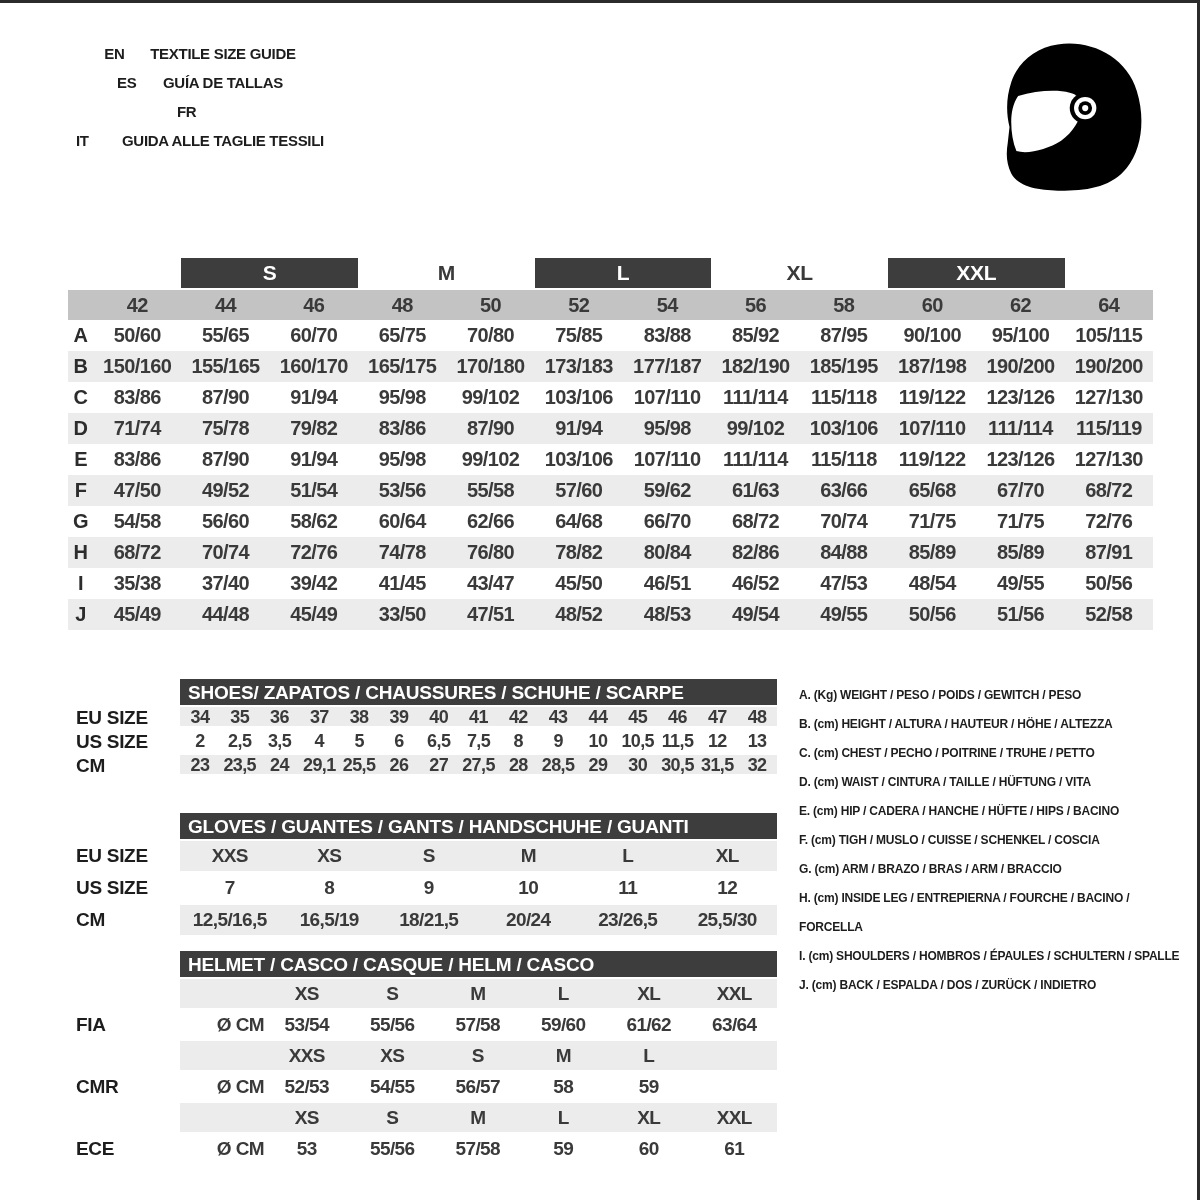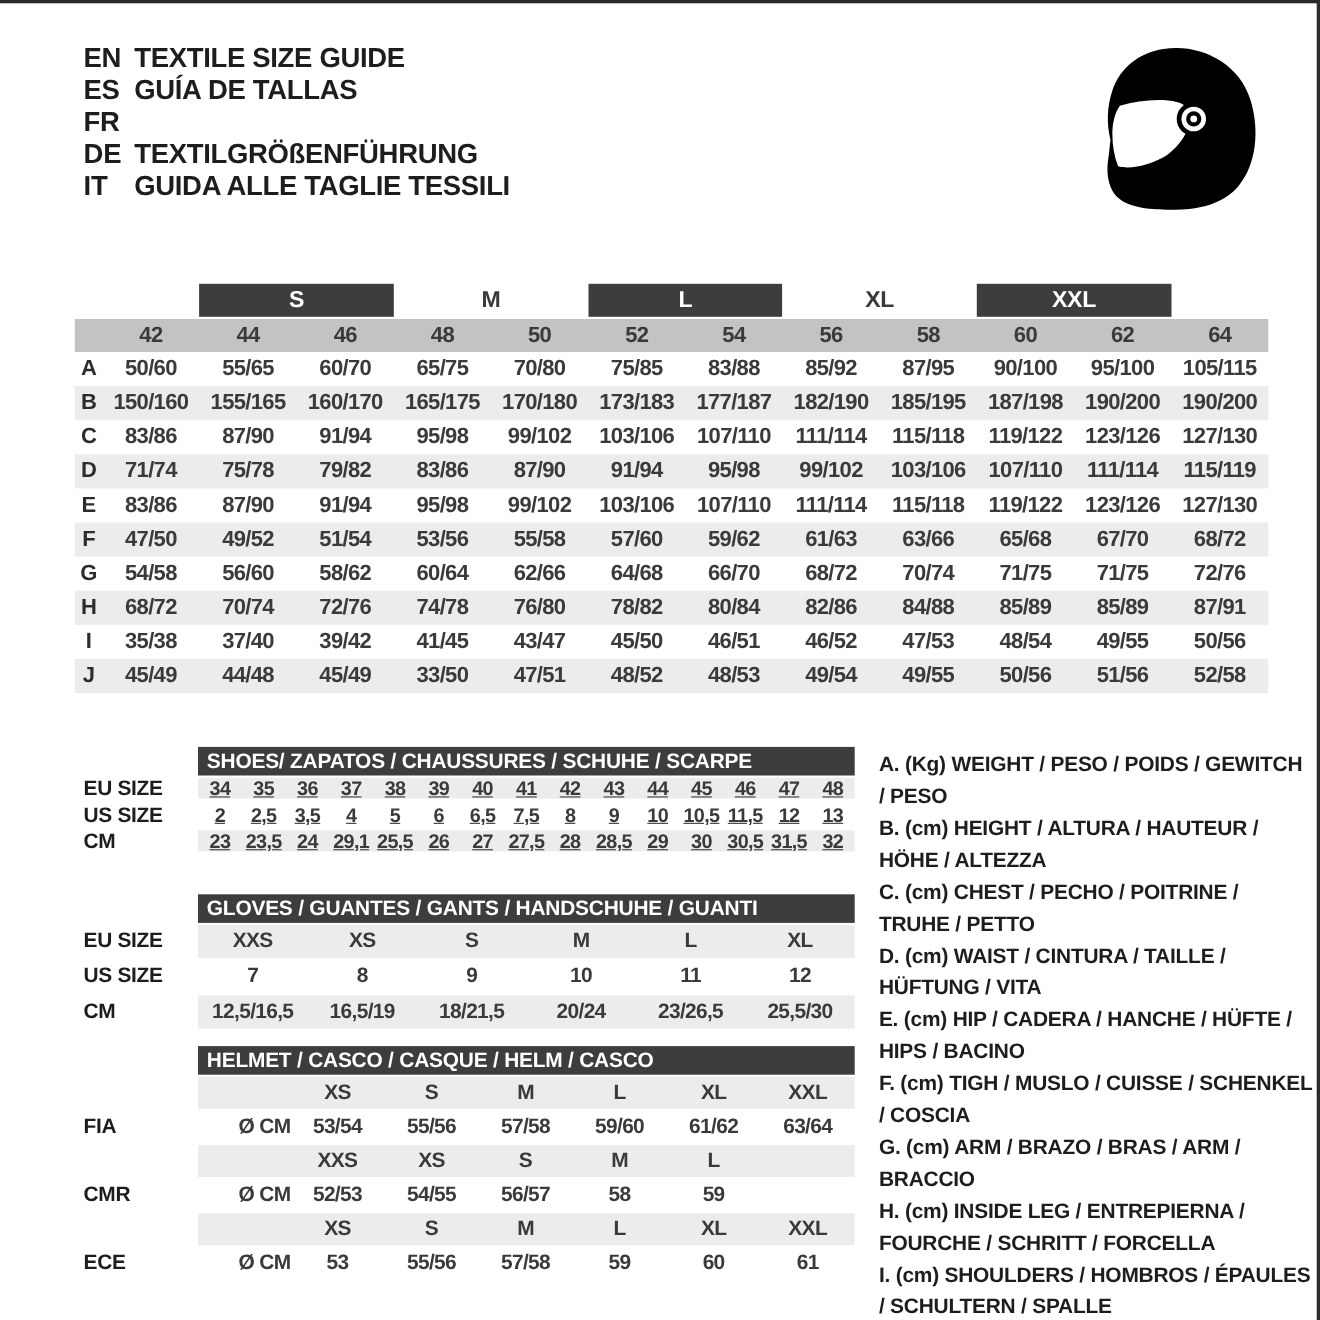--- a/index.html
+++ b/index.html
@@ -3,21 +3,21 @@
 <meta charset="utf-8">
 <style>
   * { margin:0; padding:0; box-sizing:border-box; }
   html,body { width:1200px; height:1200px; background:#fff; }
   body { font-family:"Liberation Sans", sans-serif; font-weight:bold; color:#3a3a3a; position:relative; }
   .page { position:absolute; inset:0; width:1200px; height:1200px; background:#fff;
           border-top:3px solid #2b2b2b; border-right:3px solid #2b2b2b; overflow:hidden; }
 
   
   .lang-block { position:absolute; left:76px; top:36px; }
-  .lang-line { display:flex; height:29px; line-height:29px; font-size:25px; color:#1d1d1d; letter-spacing:-0.3px; }
+  .lang-line { display:flex; height:29px; line-height:29px; font-size:15px; color:#1d1d1d; letter-spacing:-0.3px;justify-content:center; }
   .lang-code { width:46px; }
   .lang-title { white-space:nowrap; }
 
   
   .helmet-pict { position:absolute; left:982px; top:26px; width:172px; height:172px; }
 
   
   .main-table { position:absolute; left:68px; top:255px; width:1085px; }
   .mt-row { display:grid; grid-template-columns:25px repeat(12, 1fr); }
   .mt-groups { height:32px; }
@@ -36,54 +36,50 @@
   .section { position:absolute; left:68px; width:710px; display:grid;
              grid-template-columns:112px 597px; row-gap:2px; }
   .sec-shoes  { top:676px; }
   .sec-gloves { top:810px; }
   .sec-helmet { top:948px; }
   .sec-label { font-size:19px; color:#1d1d1d; letter-spacing:-0.3px; padding-left:8px; align-self:center; white-space:nowrap; }
   .sec-title { background:#3d3d3d; color:#fff; height:26px; line-height:28px; font-size:19px;
                padding-left:8px; letter-spacing:-0.2px; white-space:nowrap; }
   .sec-row { display:grid; align-items:center; }
   .sec-row.shaded { background:#ececec; }
-  .row-h28 { height:19px;text-decoration:underline; }
+  .row-h28 { height:19px; }
   .row-h30 { height:30px; }
   .row-h29 { height:29px; }
   .sec-cell { text-align:center; font-size:18px; letter-spacing:-0.6px; white-space:nowrap; }
   .gloves-cells .sec-cell, .helmet-cells .sec-cell { font-size:19px; }
   .shoes-cells  { grid-template-columns:repeat(15, 1fr); }
   .gloves-cells { grid-template-columns:repeat(6, 1fr); }
   .helmet-cells { grid-template-columns:84px repeat(6, 1fr); }
   .diameter { text-align:right; padding-left:10px; }
 
   
   .legend { position:absolute; left:799px; top:678px; width:394px; }
-  .legend-entry { font-size:19px; line-height:29px; color:#1d1d1d; letter-spacing:-0.2px; }
+  .legend-entry { font-size:12px; line-height:29px; color:#1d1d1d; letter-spacing:-0.2px; }
 </style>
 </head>
 <body>
 
 <div class="page">
 
   <div class="lang-block">
       <div class="lang-line">
         <span class="lang-code">EN</span>
         <span class="lang-title">TEXTILE SIZE GUIDE</span>
       </div>
       <div class="lang-line">
         <span class="lang-code">ES</span>
         <span class="lang-title">GUÍA DE TALLAS</span>
       </div>
       <div class="lang-line">
         <span class="lang-code">FR</span>
-      </div>
-      <div class="lang-line">
-        <span class="lang-code">DE</span>
-        <span class="lang-title">TEXTILGRÖßENFÜHRUNG</span>
       </div>
       <div class="lang-line">
         <span class="lang-code">IT</span>
         <span class="lang-title">GUIDA ALLE TAGLIE TESSILI</span>
       </div>
     </div>
 
   <svg class="helmet-pict" viewBox="0 0 100 100" aria-hidden="true">
     <path fill="#000" d="M44 9 C63 6 84 16 90 36 C95 52 93 70 84 81 C76 91 63 94 48 94 C36 94 22 93 17 84 C14 78 14 72 15 66 L16 57 C14 49 14 40 17 31 C21 19 31 11 44 9 Z"></path>
     <path fill="#fff" d="M21 39 C31 36 43 35 51 37 C56 38 59 42 58 47 C57 53 53 60 46 65 C38 70 27 73 20 71 C18 66 17 60 17 54 C17 49 18 43 21 39 Z"></path>
@@ -435,18 +431,18 @@
     </div>
 
   <div class="legend">
       <div class="legend-entry">A. (Kg) WEIGHT / PESO / POIDS / GEWITCH / PESO</div>
       <div class="legend-entry">B. (cm) HEIGHT / ALTURA / HAUTEUR / HÖHE / ALTEZZA</div>
       <div class="legend-entry">C. (cm) CHEST / PECHO / POITRINE / TRUHE / PETTO</div>
       <div class="legend-entry">D. (cm) WAIST / CINTURA / TAILLE / HÜFTUNG / VITA</div>
       <div class="legend-entry">E. (cm) HIP / CADERA / HANCHE / HÜFTE / HIPS /  BACINO</div>
       <div class="legend-entry">F. (cm) TIGH / MUSLO / CUISSE / SCHENKEL / COSCIA</div>
       <div class="legend-entry">G. (cm) ARM  / BRAZO / BRAS / ARM / BRACCIO</div>
-      <div class="legend-entry">H. (cm) INSIDE LEG / ENTREPIERNA / FOURCHE / SCHRITT / FORCELLA</div>
+      <div class="legend-entry">H. (cm) INSIDE LEG / ENTREPIERNA / FOURCHE / BACINO / FORCELLA</div>
       <div class="legend-entry">I.  (cm) SHOULDERS / HOMBROS / ÉPAULES / SCHULTERN / SPALLE</div>
       <div class="legend-entry">J. (cm) BACK / ESPALDA / DOS / ZURÜCK / INDIETRO</div>
     </div>
 
 </div>
 
 </body></html>

